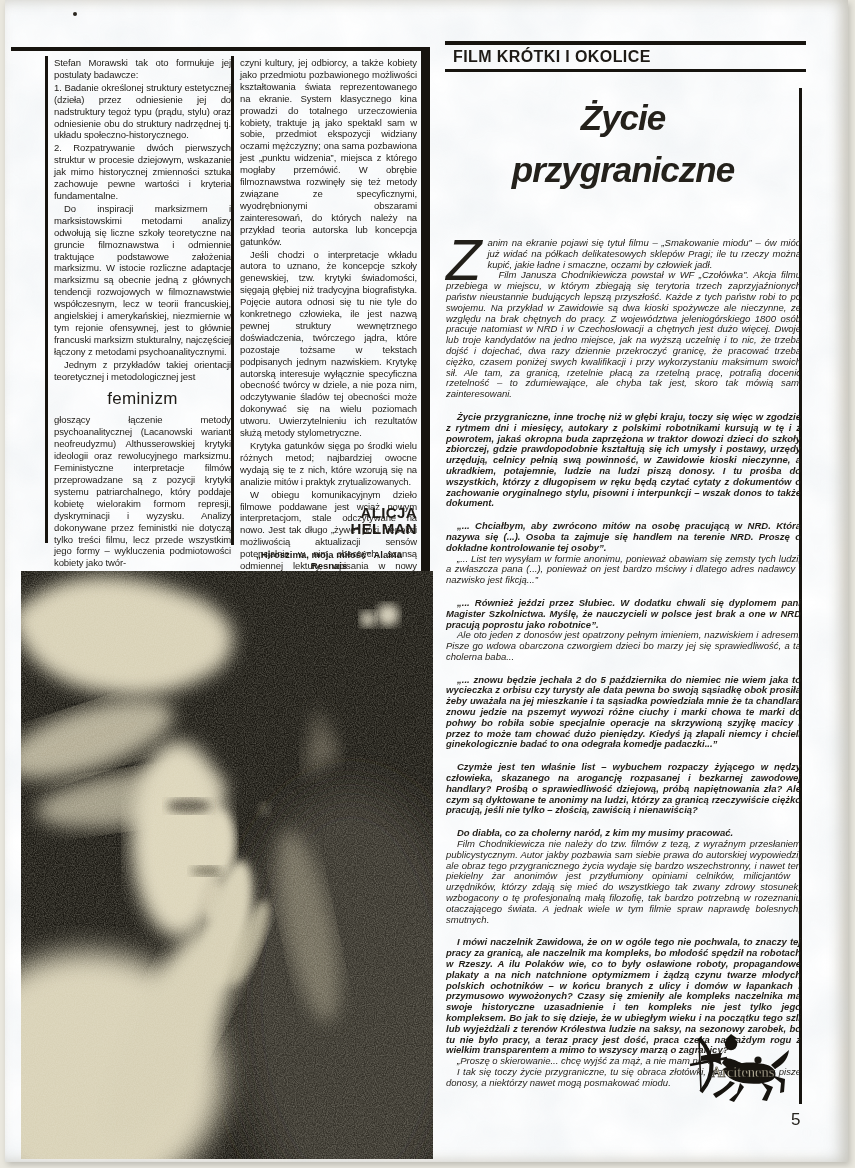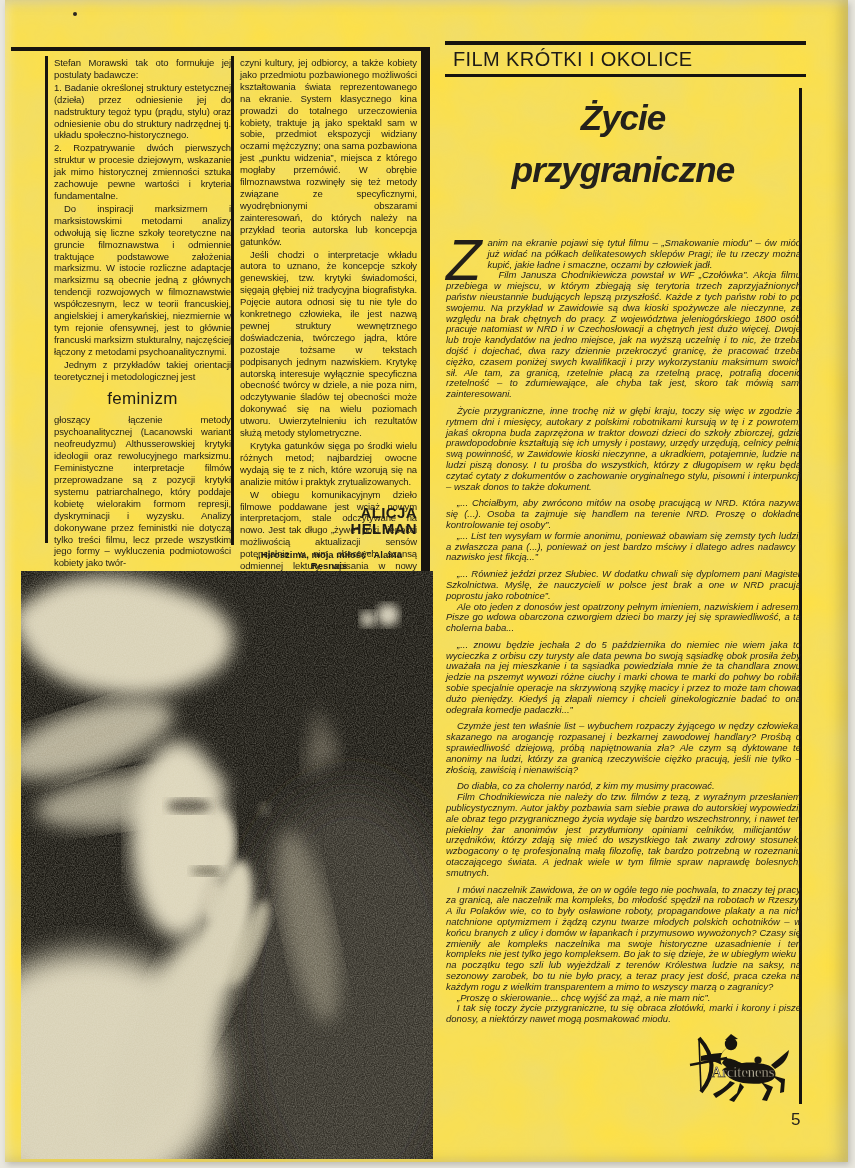--- a/index.html
+++ b/index.html
@@ -5,56 +5,56 @@
   html,body{margin:0;padding:0;}
   body{
     width:855px;height:1168px;position:relative;
     background:#e9e7de;
     font-family:"Liberation Sans",sans-serif;
     color:#1e1b16;
     overflow:hidden;
   }
   .sheet{
     position:absolute;left:5px;top:0;width:843px;height:1162px;
-    background:#fde047;
+    background:#ffffff;
     box-shadow: inset -7px 0 14px rgba(110,100,70,.38), inset 3px 3px 10px rgba(255,255,255,.45), 2px 3px 6px rgba(0,0,0,.18);
   }
   .texture{position:absolute;left:0;top:0;width:100%;height:100%;pointer-events:none;opacity:.55;}
   
   .rule{position:absolute;background:#17140f;}
   
   .col{position:absolute;text-align:justify;font-size:9.5px;line-height:11.9px;letter-spacing:-0.1px;}
   .col p{margin:0 0 1px 0;}
   .col p.indent{text-indent:10px;}
   .col p.heading{
     text-align:center;font-size:17px;line-height:20px;letter-spacing:.3px;
     margin:7px 0 5px 0;text-indent:0;font-weight:400;
   }
   .byline{position:absolute;text-align:right;font-weight:bold;font-size:15px;line-height:16px;letter-spacing:.4px;}
   .photo-caption{position:absolute;text-align:center;font-weight:bold;font-size:9.5px;letter-spacing:0;}
   
   .section-header{
     position:absolute;left:440px;top:41px;width:361px;
     border-top:4px solid #17140f;border-bottom:3px solid #17140f;
-    font-weight:normal;font-size:20px;letter-spacing:.4px;
+    font-weight:bold;font-size:16px;letter-spacing:.4px;
     padding:3px 0 3px 8px;box-sizing:border-box;
   }
   .article-title{
     position:absolute;left:440px;top:92px;width:356px;
     font-style:italic;font-size:35px;line-height:52px;
     text-align:center;letter-spacing:-1px;color:#24211b;font-weight:bold;
   }
   .article-body{
     position:absolute;left:441px;top:238px;width:355px;
     font-style:italic;font-size:9.5px;line-height:10.8px;
     text-align:justify;letter-spacing:0;color:#221f19;
   }
   .article-body p{margin:0;text-indent:11px;}
   .article-body p.noindent{text-indent:0;}
-  .article-body p.gap{margin-top:6px;}
+  .article-body p.gap{margin-top:12px;font-weight:bold;}
   .dropcap{
     float:left;font-style:italic;font-weight:400;
     font-size:58px;line-height:41px;padding:1px 6px 0 0;
     letter-spacing:0;
   }
   .photo{position:absolute;left:16px;top:571px;width:412px;height:588px;overflow:hidden;background:#191711;}
   .logo{position:absolute;left:680px;top:1034px;width:116px;height:74px;}
   .page-number{position:absolute;left:786px;top:1110px;font-size:17px;letter-spacing:.5px;color:#26231d;}
   .speck{position:absolute;left:68px;top:12px;width:4px;height:4px;border-radius:50%;background:#2a261f;}
 </style>

